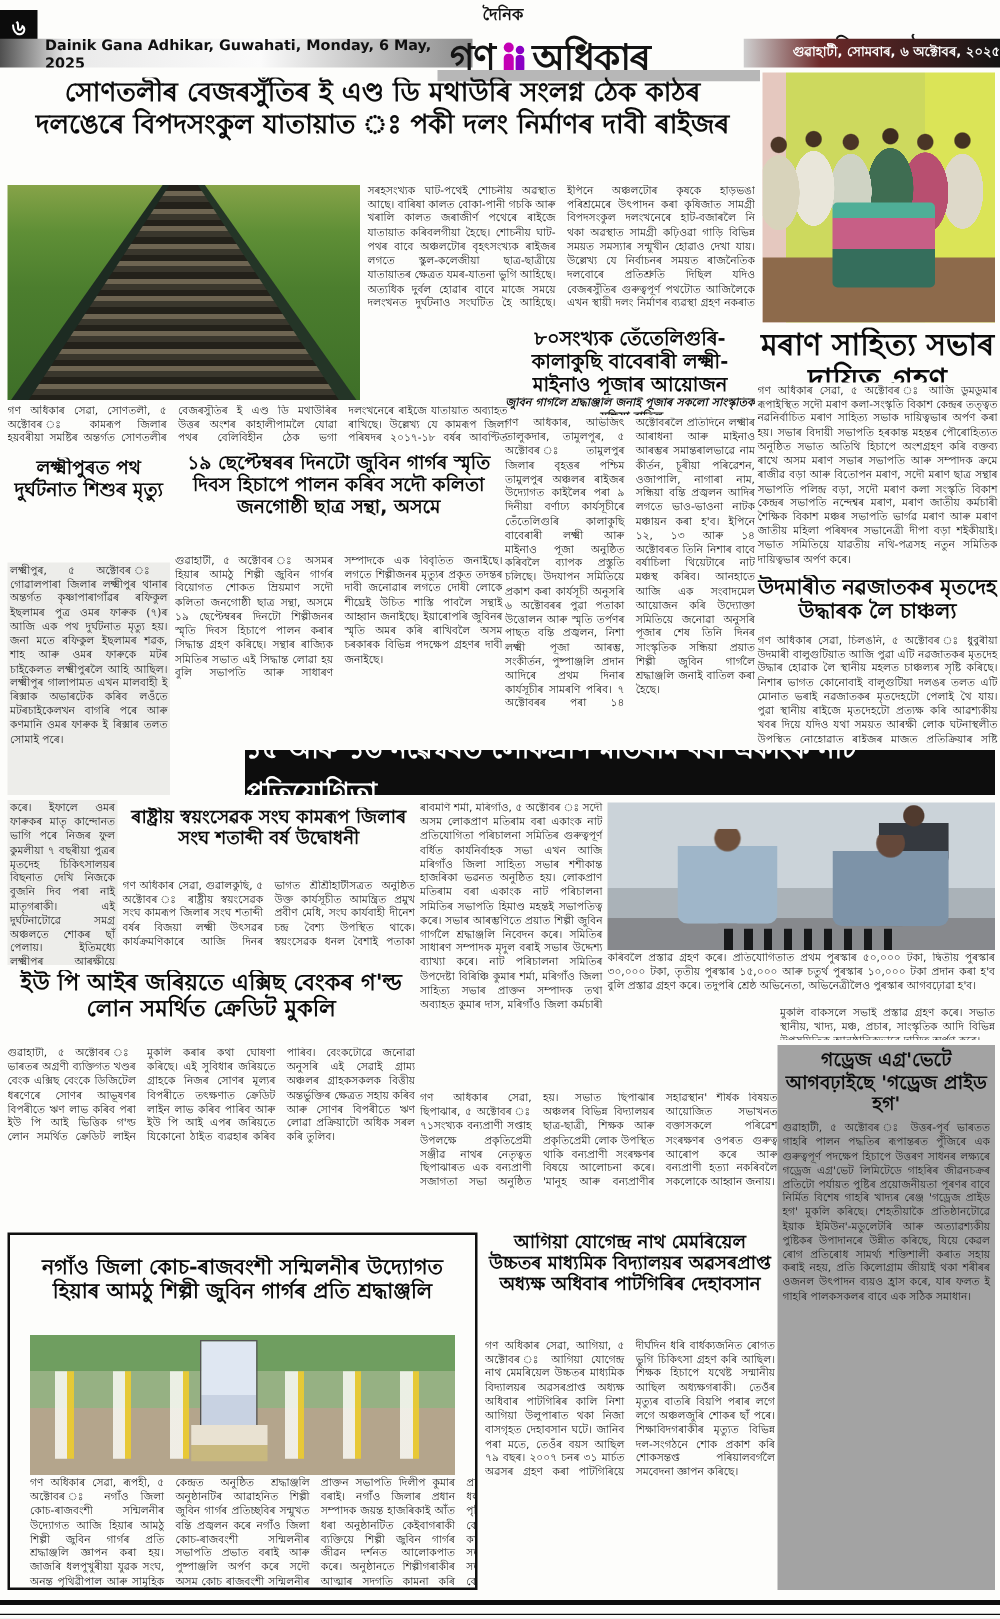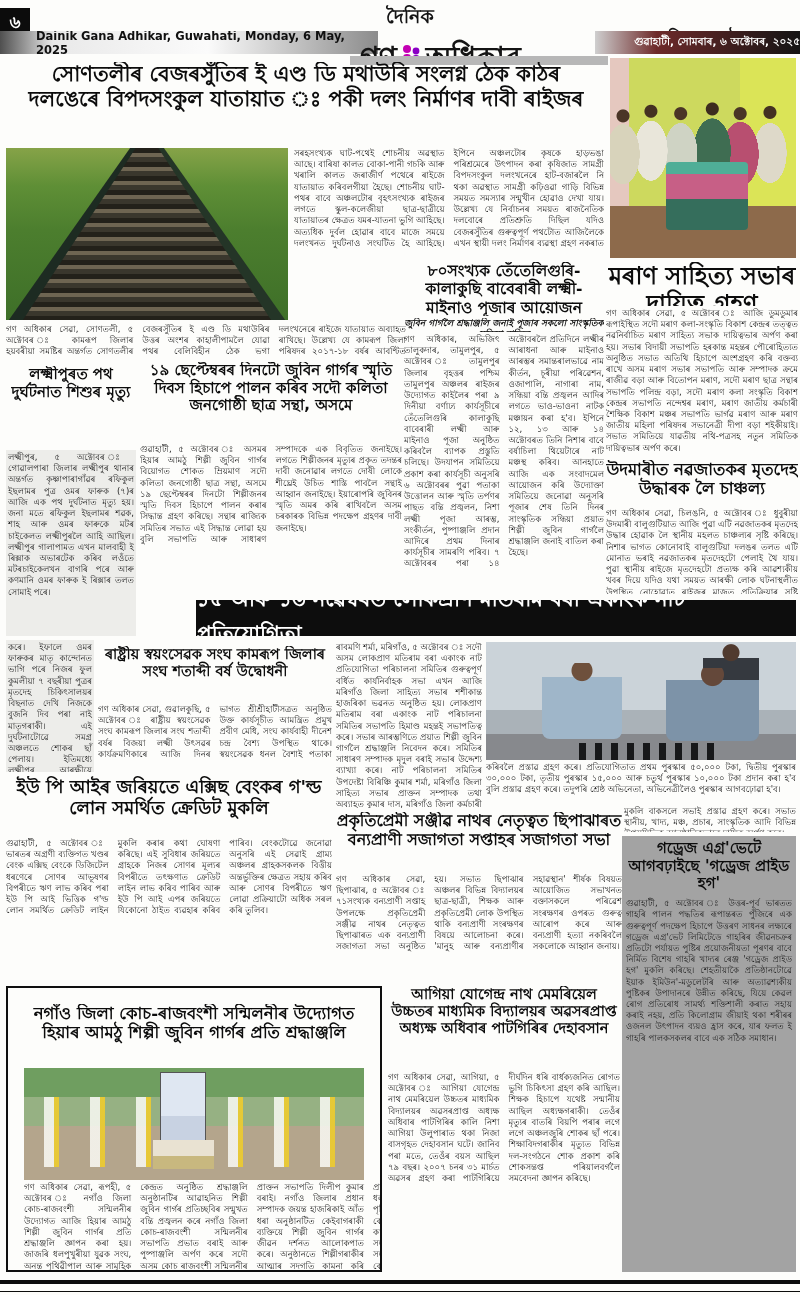--- a/index.html
+++ b/index.html
@@ -16,21 +16,21 @@
            font-size:17px;font-weight:bold;display:flex;align-items:center;justify-content:center;}
   .strip-l{left:0;top:31px;width:378px;height:23px;
            background:linear-gradient(90deg,#4f4f4f 0,#e9e9e9 14%,#fbfbfb 55%,#8c8c8c 100%);
            display:flex;align-items:center;padding-left:36px;box-sizing:border-box;
            font-size:11.5px;font-weight:bold;color:#101010;}
   .strip-r{right:0;top:31px;width:205px;height:23px;
            background:linear-gradient(90deg,#cfcfcf 0,#6e2a2a 30%,#141414 100%);
            display:flex;align-items:center;justify-content:flex-end;
            font-size:10.5px;font-weight:bold;color:#ffffff;}
   .masthead{left:360px;top:2px;width:300px;height:54px;display:flex;flex-direction:column;align-items:flex-start;}
-  .daily{font-size:19px;font-weight:bold;margin-left:26px;}
+  .daily{font-size:13px;font-weight:bold;margin-left:26px;}
   .mast-row{display:flex;align-items:center;gap:4px;}
   .mast-title{font-size:30px;font-weight:bold;letter-spacing:-1px;}
   .special{left:668px;top:24px;width:120px;height:30px;display:flex;align-items:center;justify-content:flex-start;
            font-size:17px;font-weight:bold;}
   .graybar{left:350px;top:56px;width:258px;height:9px;background:#b7b7b7;}
   
   .photo{position:absolute;overflow:hidden;}
   .ph-bridge{background:linear-gradient(180deg,#86a348 0%,#5f8f36 22%,#4c7e2e 48%,#3e6f28 100%);}
   .ph-bridge .deck{position:absolute;left:0;top:0;width:100%;height:100%;
      clip-path:polygon(45% 0,55% 0,98% 100%,2% 100%);
@@ -159,21 +159,20 @@
   <div class="abs body-text" style="left:336px;top:642px;width:146px;height:166px;">ৰাবমণি শৰ্মা, মৰিগাঁও, ৫ অক্টোবৰ ঃ সদৌ অসম লোকপ্ৰাণ মতিৰাম বৰা একাংক নাট প্ৰতিযোগিতা পৰিচালনা সমিতিৰ গুৰুত্বপূৰ্ণ বৰ্ধিত কাৰ্যনিৰ্বাহক সভা এখন আজি মৰিগাঁও জিলা সাহিত্য সভাৰ শশীকান্ত হাজৰিকা ভৱনত অনুষ্ঠিত হয়। লোকপ্ৰাণ মতিৰাম বৰা একাংক নাট পৰিচালনা সমিতিৰ সভাপতি হিমাণ্ড মহন্তই সভাপতিত্ব কৰে। সভাৰ আৰম্ভণিতে প্ৰয়াত শিল্পী জুবিন গাৰ্গলৈ শ্ৰদ্ধাঞ্জলি নিবেদন কৰে। সমিতিৰ সাধাৰণ সম্পাদক মৃদুল বৰাই সভাৰ উদ্দেশ্য ব্যাখ্যা কৰে। নাট পৰিচালনা সমিতিৰ উপদেষ্টা বিৰিঞ্চি কুমাৰ শৰ্মা, মৰিগাঁও জিলা সাহিত্য সভাৰ প্ৰাক্তন সম্পাদক তথা অব্যাহত কুমাৰ দাস, মৰিগাঁও জিলা কৰ্মচাৰী পৰিষদৰ সাধাৰণ সম্পাদক খগেন মহন্ত, নাট্যকৰ্মী নগেন দাস, অজয় ডেকা, হেমন্ত কুমাৰ নাথ, নাট পৰিচালনা সমিতিৰ কাৰ্যকৰী সভাপতি শিৱাজী ডেকা প্ৰমুখ্যে কেইবাগৰাকীও বিশিষ্ট ব্যক্তিয়ে সভাত ভাষণ দিয়ে।</div>
   <div class="abs photo ph-press" style="left:486px;top:642px;width:310px;height:118px;">
     <div class="m3"></div>
       <div class="m1"></div>
       <div class="m2"></div>
       <div class="mics"></div>
   </div>
   <div class="abs body-text" style="left:486px;top:762px;width:310px;height:42px;">কৰিবলৈ প্ৰস্তাৱ গ্ৰহণ কৰে। প্ৰতিযোগিতাত প্ৰথম পুৰস্কাৰ ৫০,০০০ টকা, দ্বিতীয় পুৰস্কাৰ ৩০,০০০ টকা, তৃতীয় পুৰস্কাৰ ১৫,০০০ আৰু চতুৰ্থ পুৰস্কাৰ ১০,০০০ টকা প্ৰদান কৰা হ'ব বুলি প্ৰস্তাৱ গ্ৰহণ কৰে। তদুপৰি শ্ৰেষ্ঠ অভিনেতা, অভিনেত্ৰীলৈও পুৰস্কাৰ আগবঢ়োৱা হ'ব।</div>
   <div class="abs body-text" style="left:624px;top:806px;width:172px;height:26px;">মুকলি বাকসলে সভাই প্ৰস্তাৱ গ্ৰহণ কৰে। সভাত স্থানীয়, খাদ্য, মঞ্চ, প্ৰচাৰ, সাংস্কৃতিক আদি বিভিন্ন উপসমিতিক আনুষ্ঠানিকভাৱে দায়িত্ব অৰ্পণ কৰে।</div>
 
-  <div class="abs hl" style="left:336px;top:812px;width:286px;height:58px;font-size:16px;">প্ৰকৃতিপ্ৰেমী সঞ্জীৱ নাথৰ নেতৃত্বত ছিপাঝাৰত বন্যপ্ৰাণী সজাগতা সপ্তাহৰ সজাগতা সভা</div>
   <div class="abs body-text cols3" style="left:336px;top:874px;width:286px;height:110px;">গণ অধিকাৰ সেৱা, ছিপাঝাৰ, ৫ অক্টোবৰ ঃ ৭১সংখ্যক বন্যপ্ৰাণী সপ্তাহ উপলক্ষে প্ৰকৃতিপ্ৰেমী সঞ্জীৱ নাথৰ নেতৃত্বত ছিপাঝাৰত এক বন্যপ্ৰাণী সজাগতা সভা অনুষ্ঠিত হয়। সভাত ছিপাঝাৰ অঞ্চলৰ বিভিন্ন বিদ্যালয়ৰ ছাত্ৰ-ছাত্ৰী, শিক্ষক আৰু প্ৰকৃতিপ্ৰেমী লোক উপস্থিত থাকি বন্যপ্ৰাণী সংৰক্ষণৰ বিষয়ে আলোচনা কৰে। 'মানুহ আৰু বন্যপ্ৰাণীৰ সহাৱস্থান' শীৰ্ষক বিষয়ত আয়োজিত সভাখনত বক্তাসকলে পৰিৱেশ সংৰক্ষণৰ ওপৰত গুৰুত্ব আৰোপ কৰে আৰু বন্যপ্ৰাণী হত্যা নকৰিবলৈ সকলোকে আহ্বান জনায়।</div>
 
   <div class="abs graypanel" style="left:622px;top:836px;width:174px;height:436px;padding:4px;box-sizing:border-box;">
     <div class="hl" style="font-size:15px;margin-bottom:5px;">গড্ৰেজ এগ্ৰ'ভেটে আগবঢ়াইছে 'গড্ৰেজ প্ৰাইড হগ'</div>
     <div class="body-text">গুৱাহাটী, ৫ অক্টোবৰ ঃ উত্তৰ-পূৰ্ব ভাৰতত গাহৰি পালন পদ্ধতিৰ ৰূপান্তৰত পুঁজিৰে এক গুৰুত্বপূৰ্ণ পদক্ষেপ হিচাপে উত্তৰণ সাধনৰ লক্ষ্যৰে গড্ৰেজ এগ্ৰ'ভেট লিমিটেডে গাহৰিৰ জীৱনচক্ৰৰ প্ৰতিটো পৰ্যায়ত পুষ্টিৰ প্ৰয়োজনীয়তা পূৰণৰ বাবে নিৰ্মিত বিশেষ গাহৰি খাদ্যৰ ৰেঞ্জ 'গড্ৰেজ প্ৰাইড হগ' মুকলি কৰিছে। শেহতীয়াকৈ প্ৰতিষ্ঠানটোৱে ইয়াক ইমিউন'-মডুলেটৰি আৰু অত্যাৱশ্যকীয় পুষ্টিকৰ উপাদানৰে উন্নীত কৰিছে, যিয়ে কেৱল ৰোগ প্ৰতিৰোধ সামৰ্থ্য শক্তিশালী কৰাত সহায় কৰাই নহয়, প্ৰতি কিলোগ্ৰাম জীয়াই থকা শৰীৰৰ ওজনল উৎপাদন ব্যয়ও হ্ৰাস কৰে, যাৰ ফলত ই গাহৰি পালকসকলৰ বাবে এক সঠিক সমাধান।</div>
   </div>
 
   <div class="abs boxed" style="left:6px;top:986px;width:376px;height:286px;padding:16px;">
     <div class="hl" style="font-size:16.5px;height:62px;overflow:hidden;">নগাঁও জিলা কোচ-ৰাজবংশী সন্মিলনীৰ উদ্যোগত হিয়াৰ আমঠু শিল্পী জুবিন গাৰ্গৰ প্ৰতি শ্ৰদ্ধাঞ্জলি</div>
     <div class="photo ph-mem" style="position:relative;width:100%;height:112px;margin:2px 0;">

